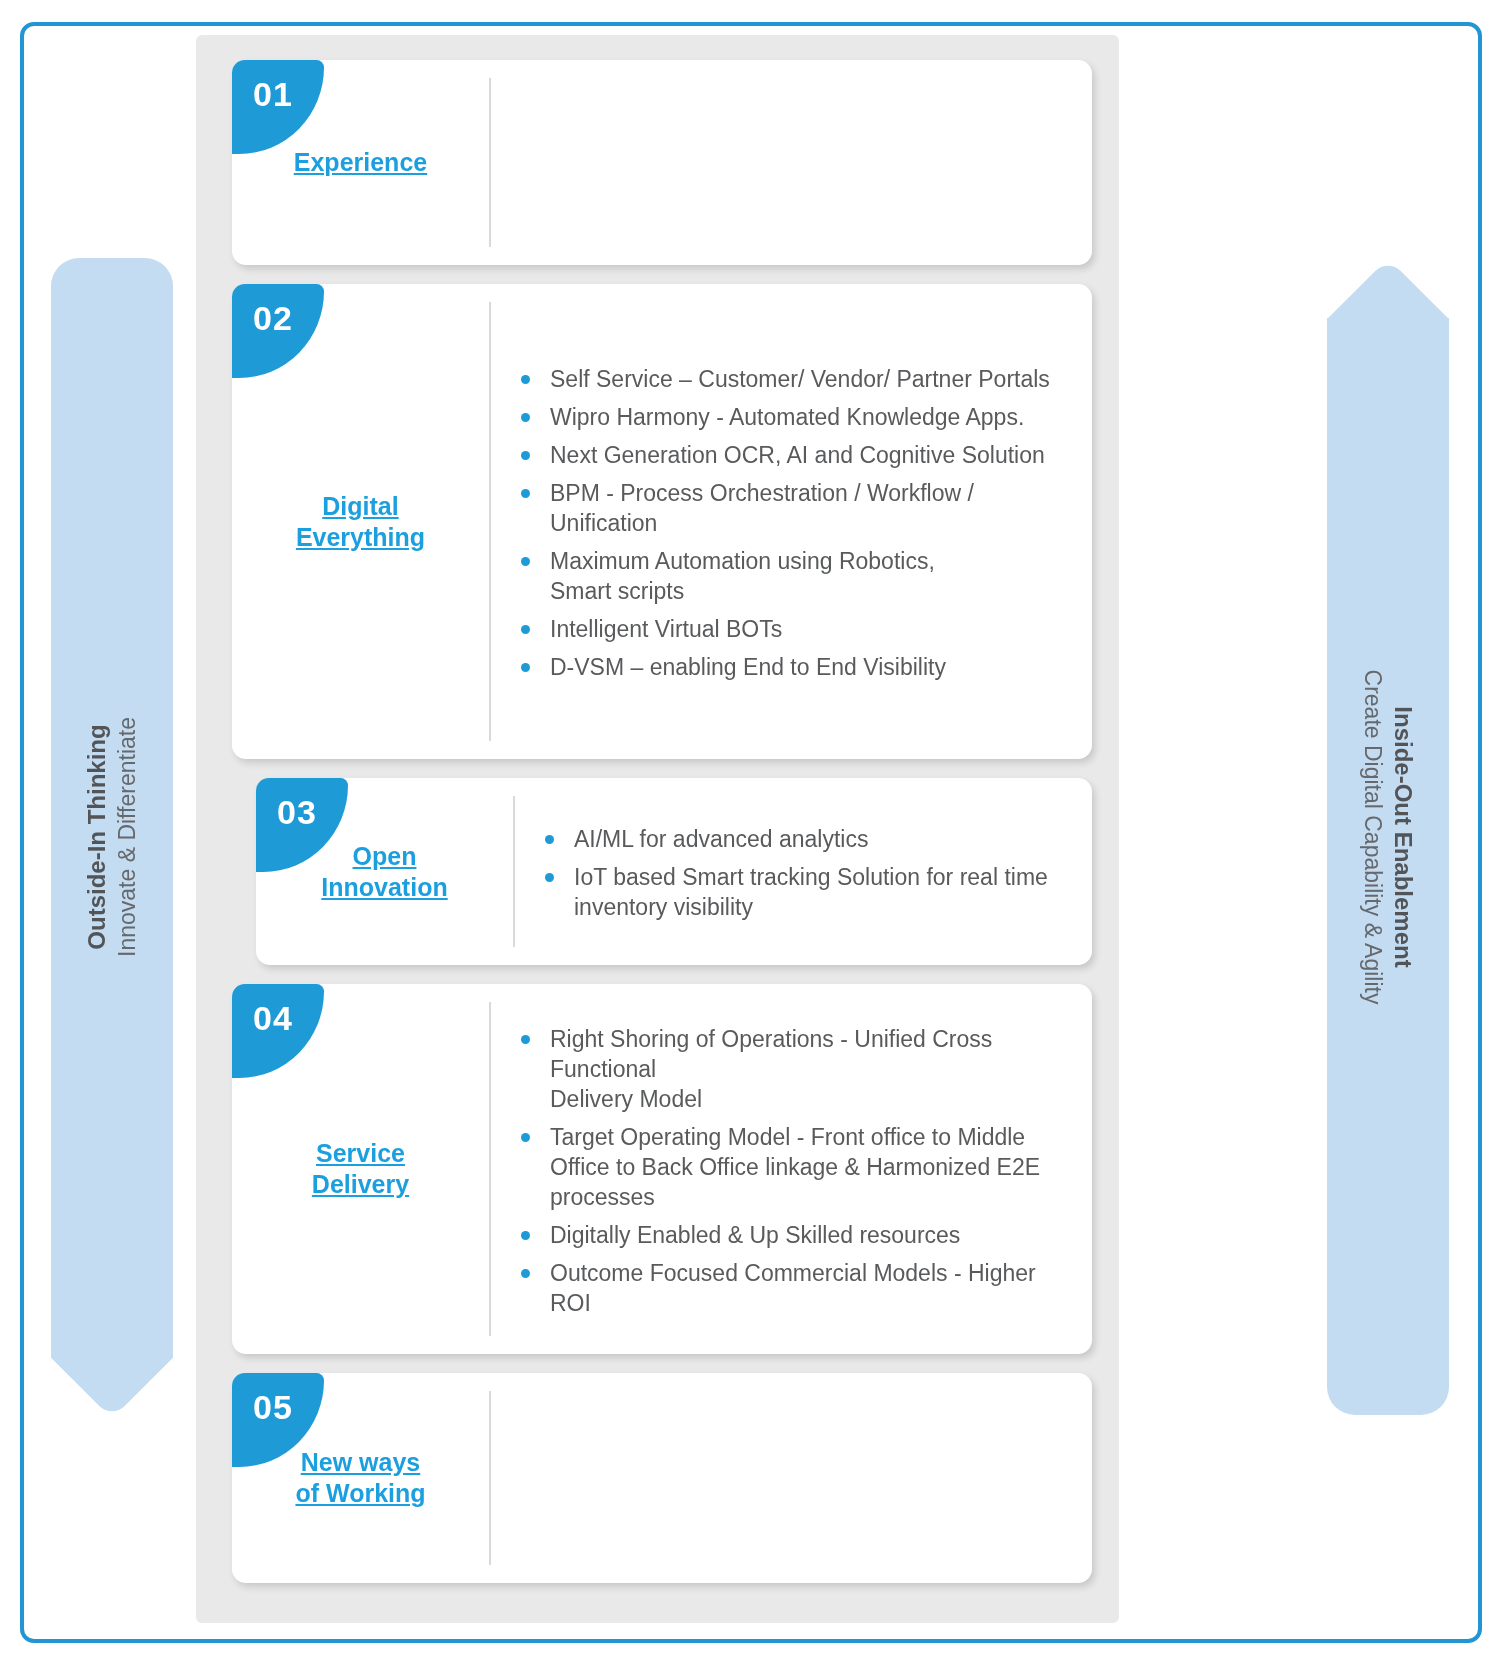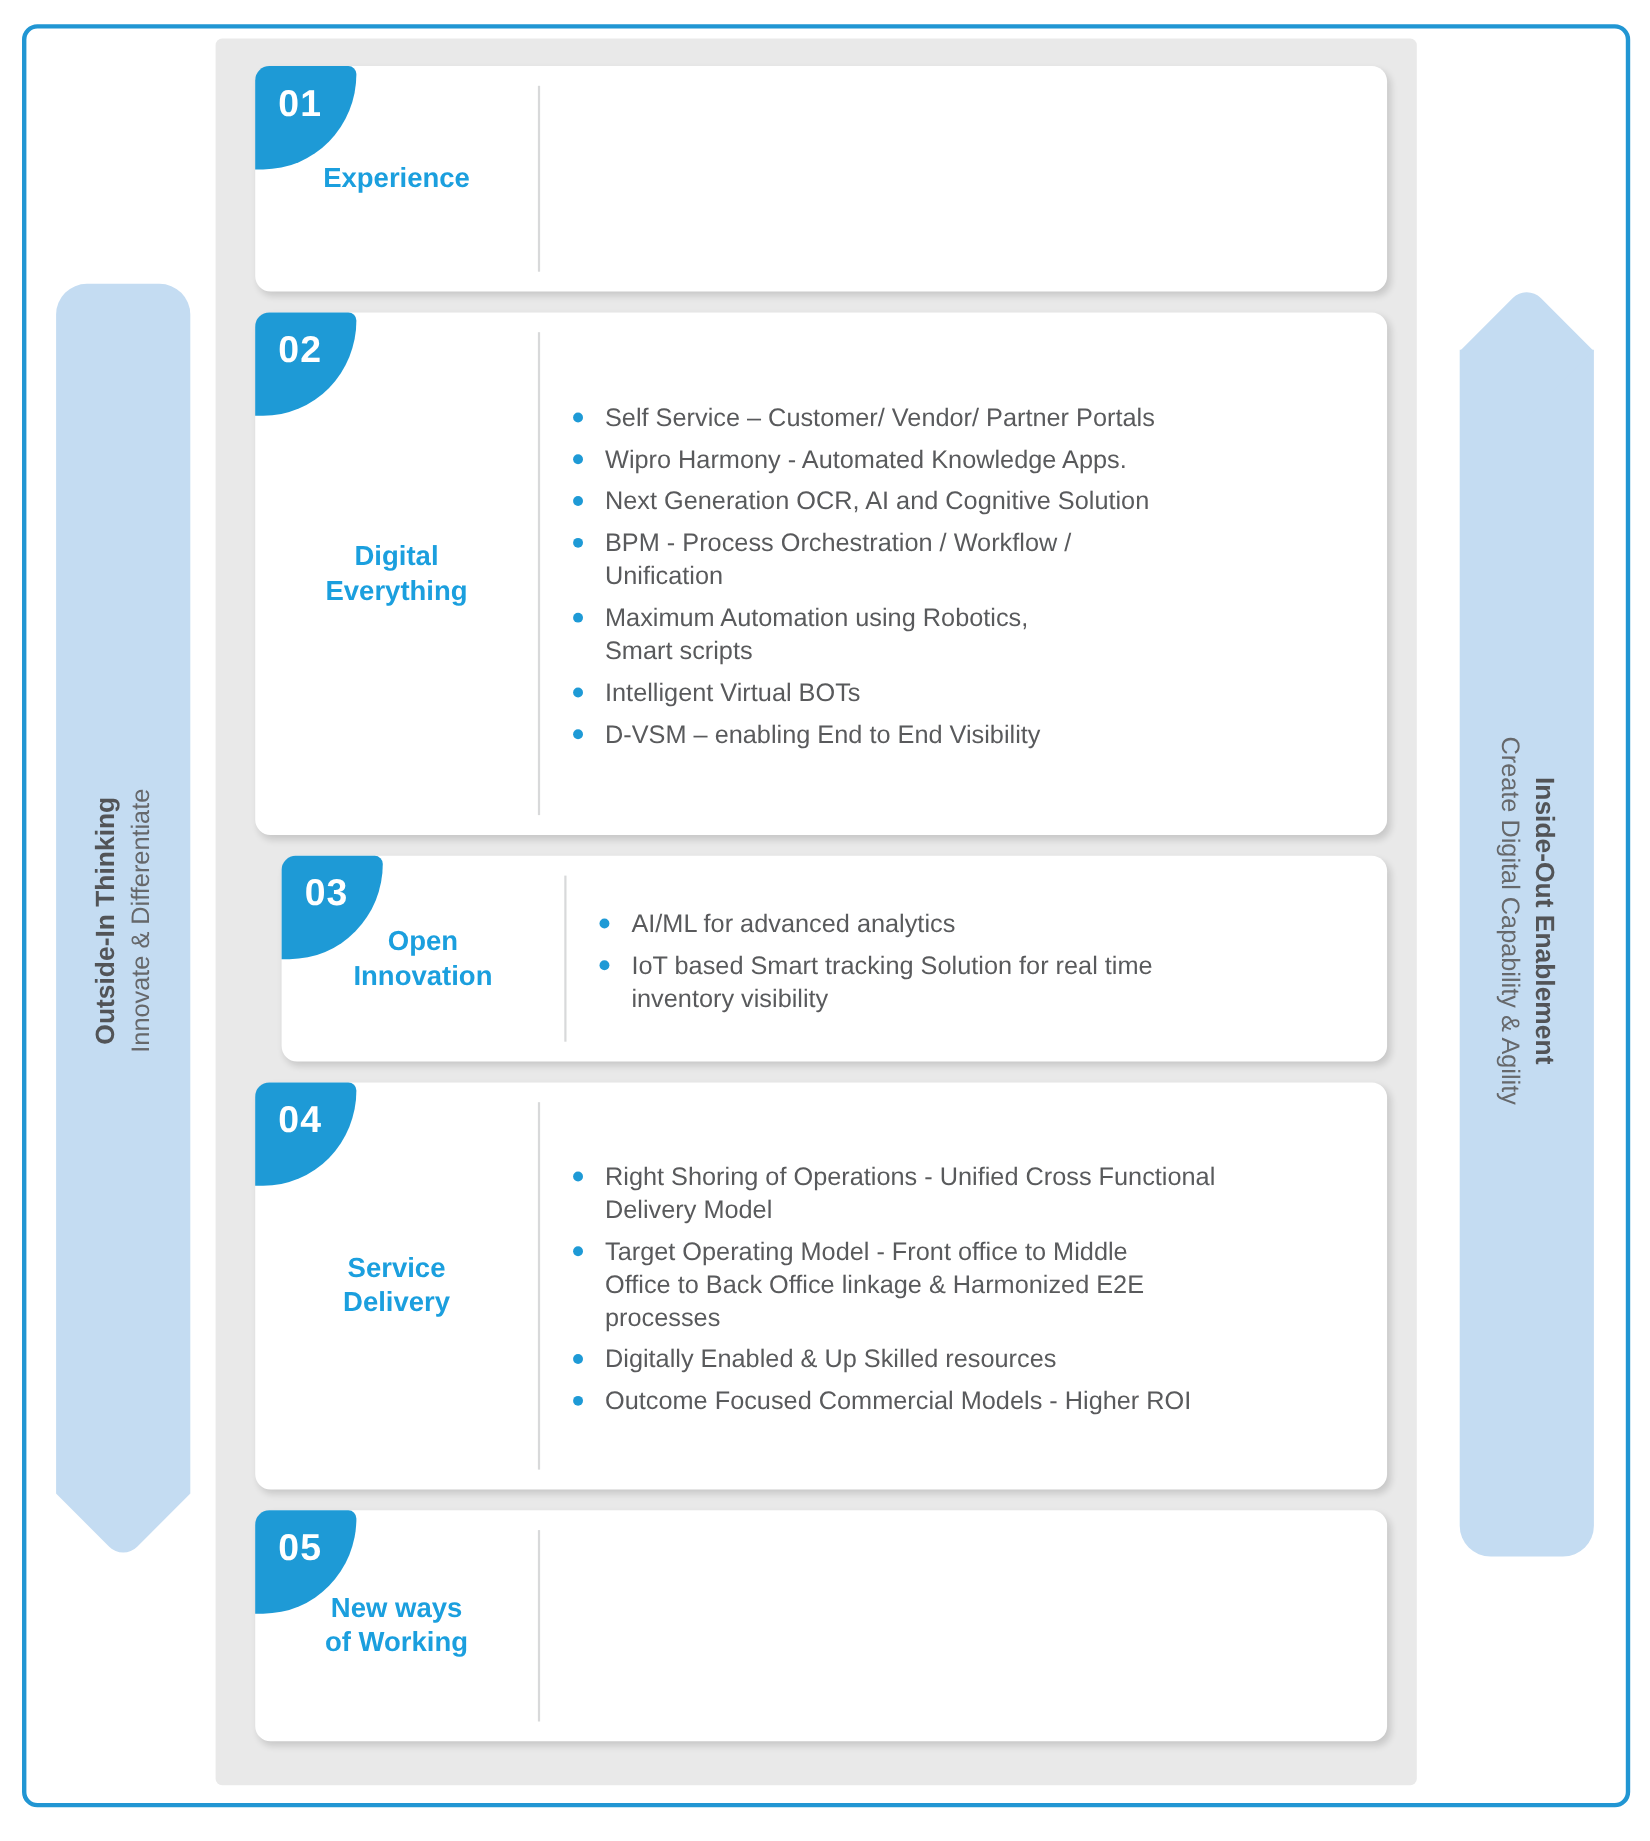--- a/index.html
+++ b/index.html
@@ -21,42 +21,42 @@
               transform:rotate(45deg);}
   .arrow-left .tip{top:1057px;border-radius:0 0 18px 0;}
   .arrow-right .tip{top:18px;border-radius:18px 0 0 0;}
   .arrow-text{position:absolute;top:50%;left:50%;white-space:nowrap;text-align:center;}
   .arrow-left .arrow-text{transform:translate(-50%,-50%) rotate(-90deg);}
   .arrow-right .arrow-text{transform:translate(-50%,-50%) rotate(90deg);}
   .arrow-title{font-size:24px;font-weight:700;color:var(--arrow-text-dark);line-height:30px;}
   .arrow-sub{font-size:23px;font-weight:400;color:var(--arrow-text-light);line-height:30px;}
 
   
-  .panel{position:absolute;left:196px;top:35px;width:1092px;height:1588px;box-sizing:border-box;
+  .panel{position:absolute;left:196px;top:35px;width:923px;height:1588px;box-sizing:border-box;
          background:var(--panel-gray);border-radius:6px;
          padding:25px 27px 20px 36px;display:flex;flex-direction:column;gap:19px;}
 
   
   .card{position:relative;background:#ffffff;border-radius:14px;
         box-shadow:3px 4px 7px rgba(0,0,0,0.14);
         display:grid;grid-template-columns:257px 2px 1fr;}
   .card:nth-child(1){min-height:205px;}
   .card:nth-child(2){min-height:475px;}
   .card:nth-child(3){min-height:187px;margin-left:24px;}
   .card:nth-child(4){min-height:370px;}
   .card:nth-child(5){min-height:210px;}
 
   .badge{position:absolute;left:0;top:0;width:92px;height:94px;
          background:var(--accent-blue);border-radius:14px 8px 100% 0;}
   .badge-num{display:block;padding:15px 0 0 21px;color:#ffffff;
              font-size:34px;font-weight:700;letter-spacing:1px;}
 
   .label-col{display:flex;align-items:center;justify-content:center;}
   .card-title{margin:0;text-align:center;color:var(--title-blue);
-              font-size:25px;font-weight:700;line-height:31px;}
+              font-size:25px;font-weight:700;line-height:31px;text-decoration:underline;}
 
   .divider{background:var(--divider-gray);margin:18px 0;}
 
   .bullets{list-style:none;margin:0;padding:23px 30px 20px 28px;align-self:center;width:100%;
            box-sizing:border-box;}
   .bullets li{position:relative;padding-left:31px;margin-bottom:8px;
               color:var(--text-gray);font-size:23px;line-height:30px;white-space:pre-line;}
   .bullets li:last-child{margin-bottom:0;}
   .bullets li::before{content:"";position:absolute;left:2px;top:11px;width:9px;height:9px;
                       border-radius:50%;background:var(--accent-blue);}

